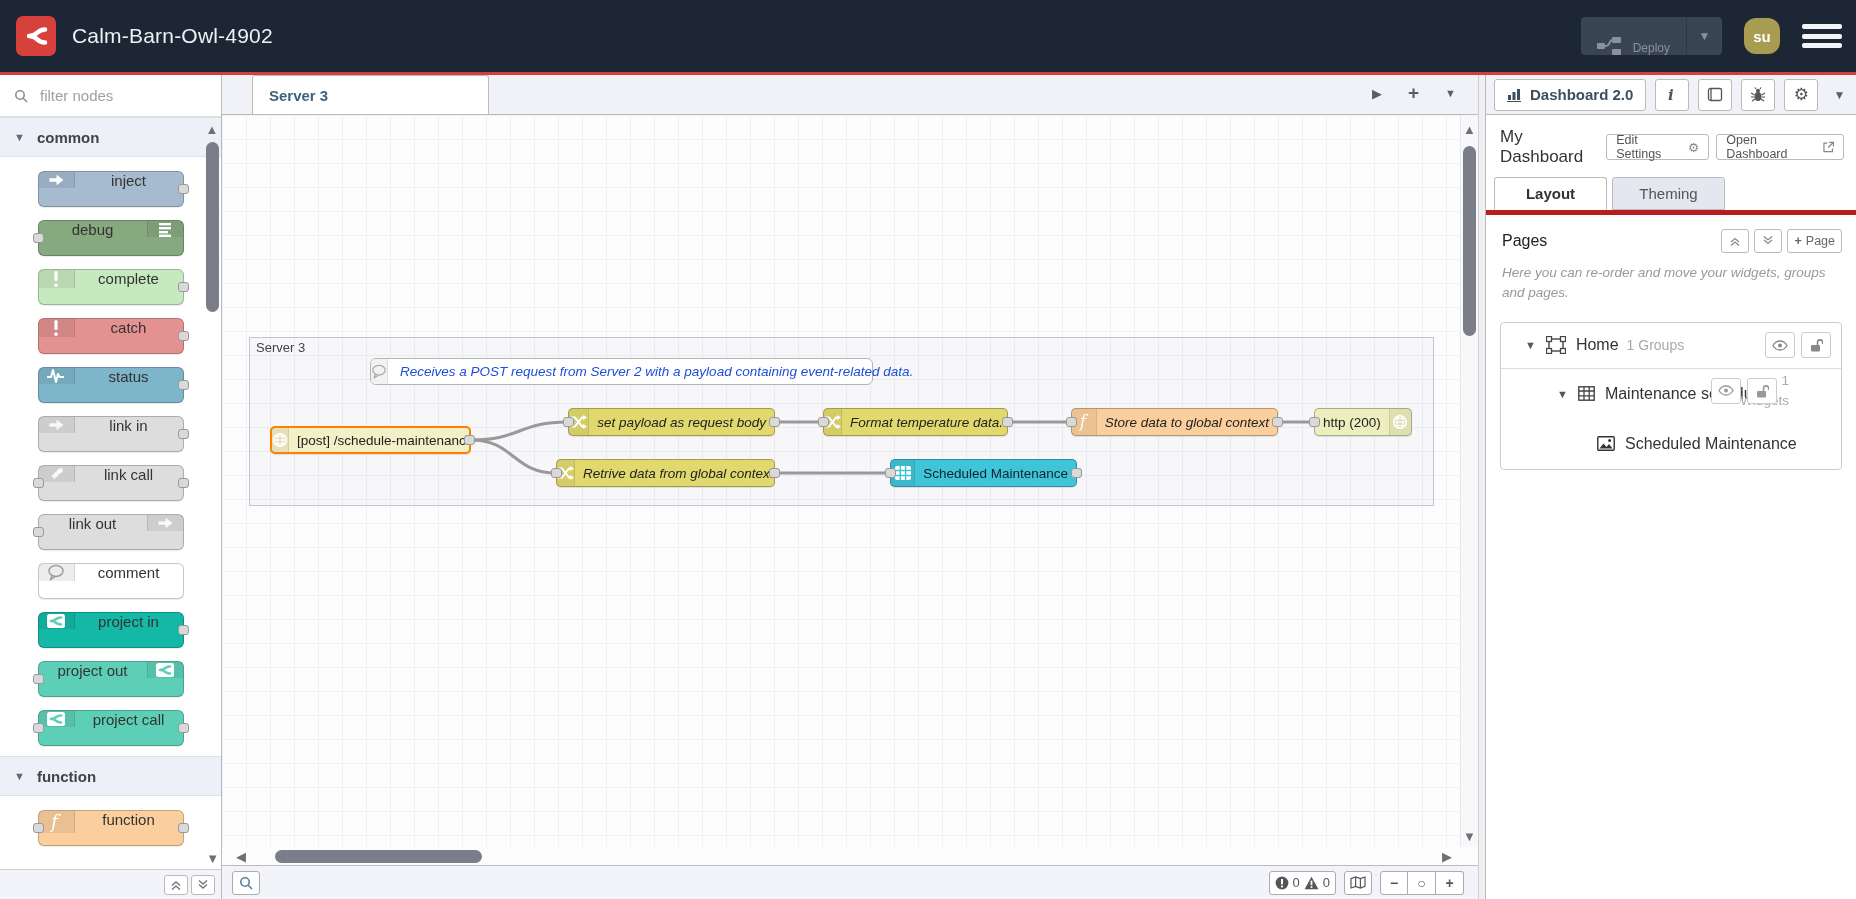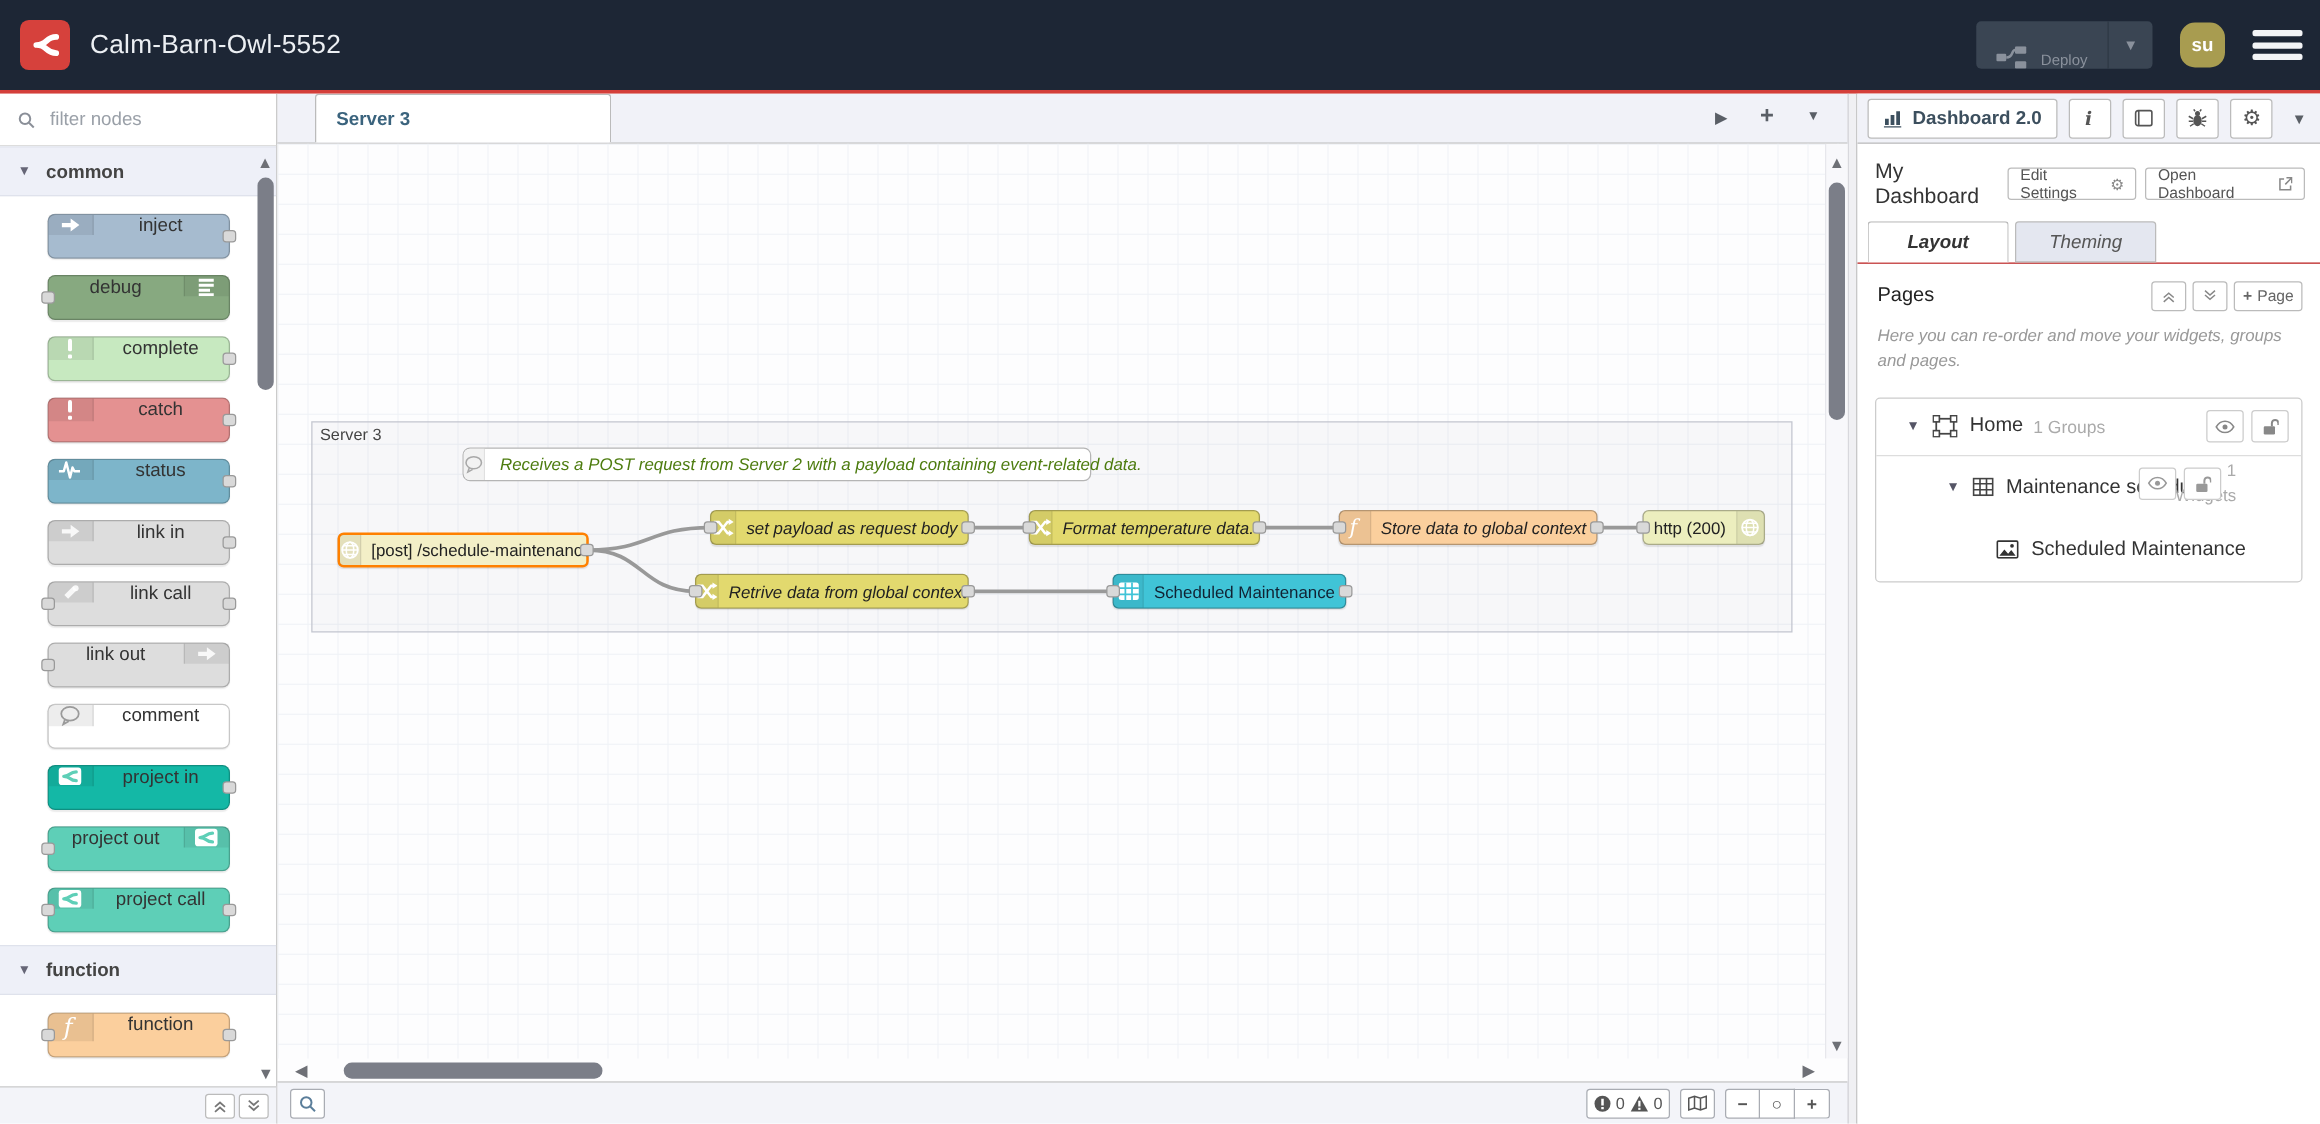--- a/index.html
+++ b/index.html
@@ -53,21 +53,21 @@
     background-image:linear-gradient(#eef1f6 1px, transparent 1px), linear-gradient(90deg, #eef1f6 1px, transparent 1px);
     background-size:24px 24px; }
   .group-box { position:absolute; border:1px solid #c3c6cf; background:rgba(130,140,160,.05); }
   .group-label { position:absolute; top:2px; left:6px; font-size:13px; color:#444; }
   .fnode { position:absolute; height:28px; border-radius:5px; border:1px solid rgba(0,0,0,.28); display:flex; align-items:stretch; font-size:13.5px; color:#222; box-shadow:0 1px 1px rgba(0,0,0,.10); }
   .fnode .nicon { width:28px; display:flex; align-items:center; justify-content:center; background:rgba(0,0,0,.06); border-right:1px solid rgba(0,0,0,.08); }
   .fnode .nicon.right { border-right:none; border-left:1px solid rgba(0,0,0,.08); }
   .fnode .nlabel { flex:1; display:flex; align-items:center; justify-content:center; padding:0 8px; white-space:nowrap; }
   .fnode.italic .nlabel { font-style:italic; }
   .fnode.selected { border:2px solid #ff8000; }
-  .comment-node { position:absolute; height:27px; background:#fff; border:1px solid #b5b5b5; border-radius:6px; display:flex; align-items:stretch; font-size:13.5px; color:#4d7c0f; }
+  .comment-node { position:absolute; height:27px; background:#fff; border:1px solid #b5b5b5; border-radius:6px; display:flex; align-items:stretch; font-size:13.5px; color:#1d4ed8; }
   .comment-node .nicon { width:30px; display:flex; align-items:center; justify-content:center; background:#f2f2f2; border-right:1px solid #e0e0e0; border-radius:5px 0 0 5px; }
   .comment-node .nlabel { flex:1; display:flex; align-items:center; justify-content:center; font-style:italic; padding:0 12px; white-space:nowrap; }
   .wires { position:absolute; left:0; top:0; pointer-events:none; }
   .v-scroll { position:absolute; right:0; top:0; bottom:0; width:18px; background:#f8f8fb; border-left:1px solid #e7e7ec; display:flex; flex-direction:column; align-items:center; padding-top:8px; }
   .hscroll-row { height:18px; background:#fdfdfe; display:flex; align-items:center; position:relative; }
   .hthumb { position:absolute; left:53px; width:207px; height:13px; background:#7b7e88; border-radius:7px; }
   .canvas-footer { height:34px; background:#f3f4f9; border-top:1px solid #bbb; display:flex; align-items:center; justify-content:space-between; padding:0 10px; }
   .cf-btn { height:24px; min-width:28px; background:#fff; border:1px solid #a9acb3; border-radius:3px; display:flex; align-items:center; justify-content:center; color:#555; font-size:14px; padding:0 5px; gap:4px; }
   .cf-right { display:flex; align-items:center; gap:8px; margin-right:4px; }
   .zoom-group { display:flex; }
@@ -82,21 +82,21 @@
   
   .sidebar { width:370px; background:#fff; display:flex; flex-direction:column; }
   .sb-header { height:40px; background:#f1f2f8; border-bottom:1px solid #bbb; display:flex; align-items:center; padding:0 8px; gap:9px; }
   .sb-tab { height:32px; background:#fff; border:1px solid #bbb; border-radius:3px; display:flex; align-items:center; gap:7px; padding:0 12px; font-weight:bold; color:#3c4f5e; font-size:15px; }
   .sb-iconbtn { width:34px; height:32px; background:#fff; border:1px solid #bbb; border-radius:3px; display:flex; align-items:center; justify-content:center; color:#555; }
   .sb-caret { margin-left:6px; color:#5a5f66; font-size:12px; }
   .sb-row1 { display:flex; align-items:center; justify-content:space-between; padding:12px 12px 10px 14px; }
   .dash-name { font-size:17px; color:#333; }
   .sm-btn { height:26px; border:1px solid #bbb; background:#fff; border-radius:3px; font-size:12.5px; color:#555; display:flex; align-items:center; gap:6px; padding:0 9px; }
   .sb-row1 .btns { display:flex; gap:7px; }
-  .sb-tabs { display:flex; border-bottom:1px solid #b91c1c; padding-left:8px; gap:5px;font-style:italic; }
+  .sb-tabs { display:flex; border-bottom:5px solid #b91c1c; padding-left:8px; gap:5px; }
   .sb-tab2 { height:33px; min-width:113px; display:flex; align-items:center; justify-content:center; font-size:15px; border:1px solid #bbb; border-radius:3px 3px 0 0; }
   .sb-tab2.active { background:#fff; border-bottom:1px solid #fff; margin-bottom:-1px; font-weight:bold; color:#333; }
   .sb-tab2.idle { background:#e4e7f0; color:#555; }
   .pages-head { display:flex; align-items:center; justify-content:space-between; padding:14px 14px 4px 16px; }
   .pages-title { font-weight:normal; font-size:16px; color:#222; }
   .pages-btns { display:flex; gap:5px; }
   .pg-btn { height:24px; min-width:28px; background:#fff; border:1px solid #bbb; border-radius:3px; display:flex; align-items:center; justify-content:center; color:#666; font-size:12.5px; gap:4px; padding:0 6px; }
   .pages-help { padding:6px 20px 10px 16px; font-style:italic; color:#999; font-size:13.5px; line-height:1.5; }
   .tree { margin:8px 14px; border:1px solid #ccc; border-radius:4px; }
   .tree-row { display:flex; align-items:center; min-height:46px; position:relative; }
@@ -114,21 +114,21 @@
 </head>
 <body>
 
 <div class="header">
   <div class="header-left">
     <div class="logo">
       <svg width="30" height="30" viewBox="0 0 30 30">
           <path d="M24 8.5c-9 0-6.5 6.5-16 6.5 M24 21.5c-9 0-6.5-6.5-16-6.5" stroke="#fff" stroke-width="4.5" fill="none" stroke-linecap="round"></path>
         </svg>
     </div>
-    <div class="app-title">Calm-Barn-Owl-5552</div>
+    <div class="app-title">Calm-Barn-Owl-4902</div>
   </div>
   <div class="header-right">
     <div class="deploy-group">
       <div class="deploy-main">
         <span>
           <svg width="26" height="18" viewBox="0 0 26 18">
               <rect x="0" y="6" width="8" height="6" rx="1" fill="#8a919c"></rect>
               <rect x="15" y="0" width="9" height="6" rx="1" fill="#8a919c"></rect>
               <rect x="15" y="12" width="9" height="6" rx="1" fill="#8a919c"></rect>
               <path d="M8 9c6 0 4-6 7-6" stroke="#8a919c" stroke-width="2" fill="none"></path>

